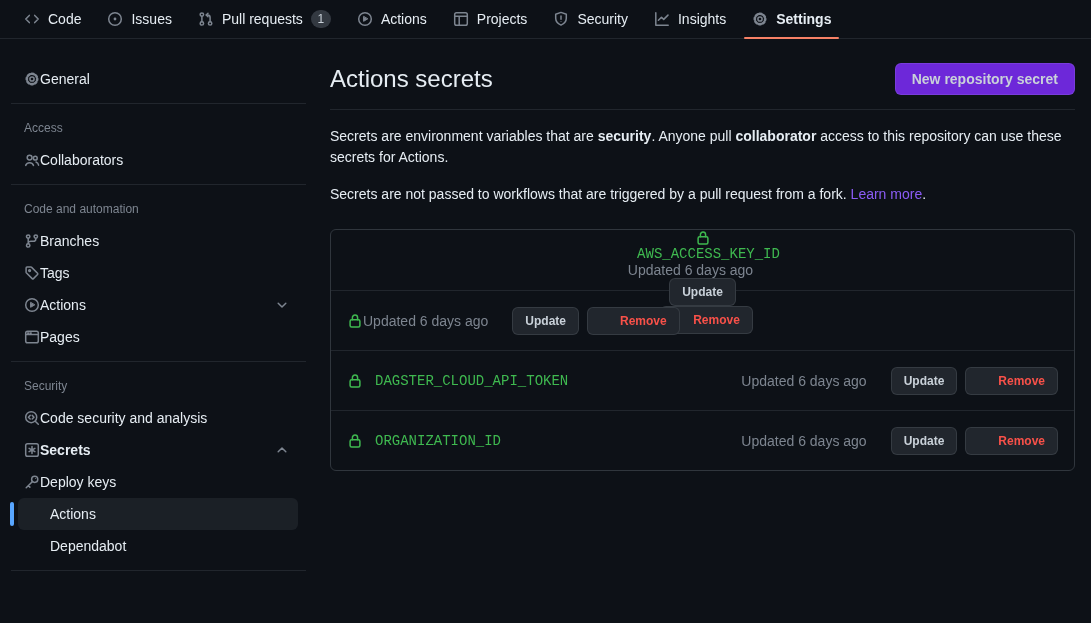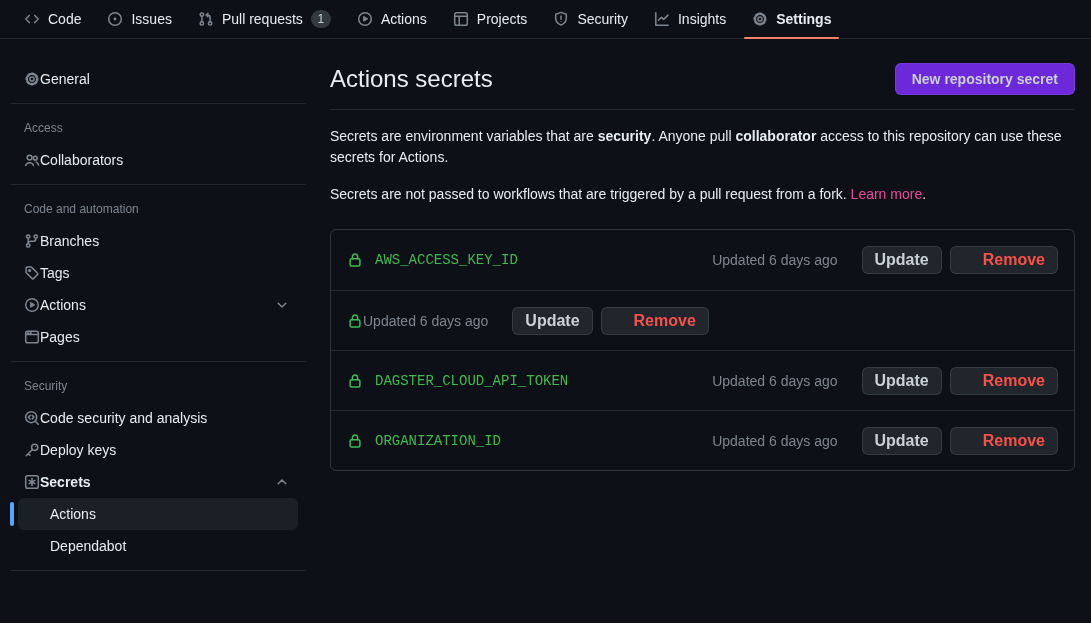--- a/index.html
+++ b/index.html
@@ -36,29 +36,29 @@
   .side-sub.selected { position:relative; margin:0 8px 0 10px; padding-left:32px; background:rgba(177,186,196,.09); border-radius:6px; }
   .side-sub.selected::before { content:""; position:absolute; left:-8px; top:4px; bottom:4px; width:4px; border-radius:2px; background:#58a6ff; }
 
   
   main { flex:1; padding:24px 16px 0 24px; min-width:0; }
   .subhead { display:flex; justify-content:space-between; align-items:flex-start; padding-bottom:14px; border-bottom:1px solid #21262d; margin-bottom:16px; }
   .subhead h2 { margin:0; font-size:24px; font-weight:400; line-height:32px; color:#e6edf3; }
   .btn { background:#6d28d9; border:1px solid rgba(240,246,252,.1); border-radius:6px; color:#c9d1d9; font-family:inherit; font-size:14px; font-weight:700; line-height:20px; padding:5px 16px; cursor:pointer; white-space:nowrap; }
   p.desc { margin:0 0 16px; line-height:21px; color:#e6edf3; }
   p.desc b { font-weight:700; }
-  .link { color:#ec4899; text-decoration:none; cursor:pointer; }
+  .link { color:#8b5cf6; text-decoration:none; cursor:pointer; }
 
   .secrets-list { margin-top:24px; border:1px solid #30363d; border-radius:6px; }
   .secret-row { display:flex; align-items:center; height:60px; padding:0 16px; border-top:1px solid #21262d; }
-  .secret-row:first-child { border-top:none; }
+  .secret-row:first-child { border-top:none;flex-direction:column; }
   .secret-row .icon { color:#3fb950; }
   .secret-name { flex:1; margin-left:12px; font-family:"Liberation Mono", monospace; font-size:14px; color:#3fb950; }
   .updated { color:#7d8590; margin-right:24px; white-space:nowrap; }
-  .row-btn { background:#21262d; border:1px solid rgba(240,246,252,.1); border-radius:6px; color:#c9d1d9; font-family:inherit; font-size:16px; font-weight:700; line-height:20px; padding:3px 12px; cursor:pointer; }
+  .row-btn { background:#21262d; border:1px solid rgba(240,246,252,.1); border-radius:6px; color:#c9d1d9; font-family:inherit; font-size:12px; font-weight:700; line-height:20px; padding:3px 12px; cursor:pointer; }
   .row-btn + .row-btn { margin-left:8px;padding-left:32px; }
   .row-btn.danger { color:#f85149; }
 </style>
 </head>
 <body>
 
 <svg class="sprite" aria-hidden="true">
   <symbol id="i-code" viewBox="0 0 16 16">
       <path d="M5.3 4.4 1.8 8l3.5 3.6M10.7 4.4 14.2 8l-3.5 3.6"></path>
     </symbol>
@@ -244,34 +244,34 @@
       <span class="lbl">Pages</span>
     </a>
     <hr class="side-divider">
     <div class="side-header">Security</div>
     <a class="side-item">
       <svg class="icon" width="16" height="16">
           <use href="#i-codescan"></use>
         </svg>
       <span class="lbl">Code security and analysis</span>
     </a>
-    <a class="side-item">
-      <svg class="icon" width="16" height="16">
-          <use href="#i-key"></use>
-        </svg>
-      <span class="lbl">Deploy keys</span>
-    </a>
     <a class="side-item bold">
       <svg class="icon" width="16" height="16">
           <use href="#i-key-asterisk"></use>
         </svg>
       <span class="lbl">Secrets</span>
       <svg class="icon chev" width="16" height="16">
           <use href="#i-chev-up"></use>
         </svg>
+    </a>
+    <a class="side-item">
+      <svg class="icon" width="16" height="16">
+          <use href="#i-key"></use>
+        </svg>
+      <span class="lbl">Deploy keys</span>
     </a>
     <a class="side-item side-sub selected">
       <span class="lbl">Actions</span>
     </a>
     <a class="side-item side-sub">
       <span class="lbl">Dependabot</span>
     </a>
     <hr class="side-divider">
   </aside>
 

